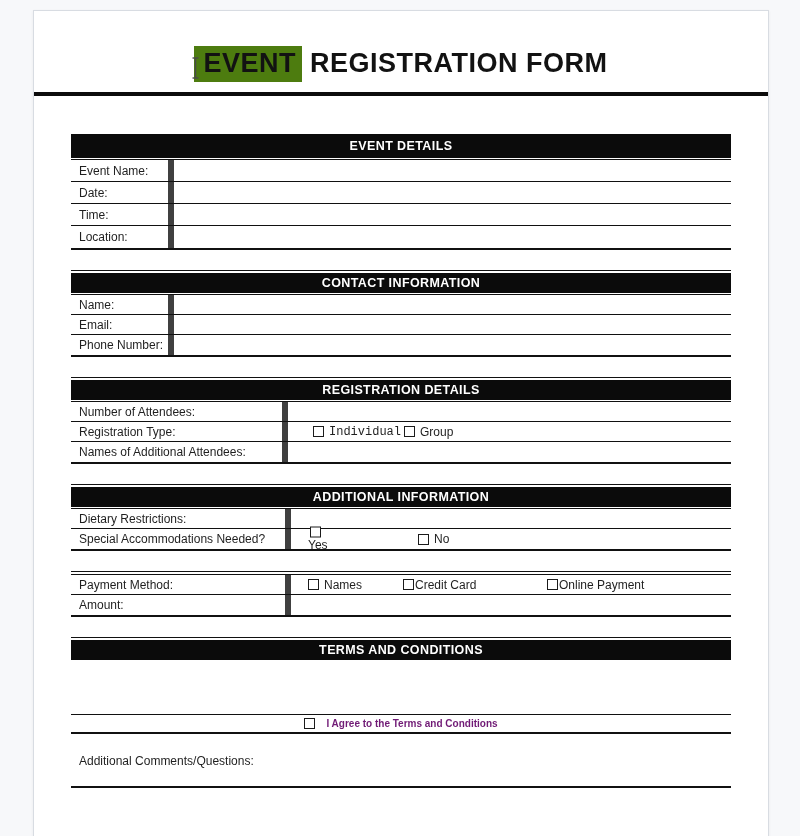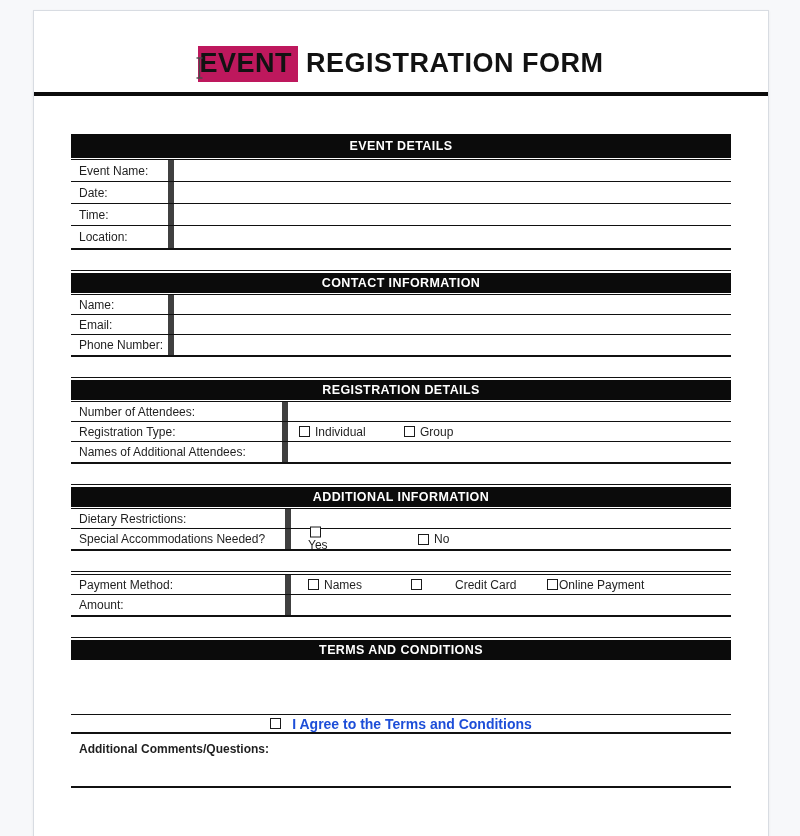--- a/index.html
+++ b/index.html
@@ -22,22 +22,22 @@
     margin-top: 33px;
     text-align: center;
     font-size: 27px;
     font-weight: 600;
     letter-spacing: 0.5px;
     color: #121212;
     line-height: 39px;
     white-space: nowrap;
   }
   .title .sel {
-    background: #be185d;
-    padding: 2px 6px 4px 1px;
+    background: #4d7c0f;
+    padding: 2px 6px 4px 9px;
     position: relative;
   }
   .ibeam {
     position: absolute;
     left: -3px; top: 50%;
     transform: translateY(-50%);
     width: 9px; height: 24px;
     display: inline-block;
   }
   .title-divider {
@@ -90,46 +90,45 @@
     white-space: nowrap;
   }
   .cbx {
     width: 11px; height: 11px;
     border: 1.5px solid #1b1b1b;
     display: inline-block;
     margin-right: 5px;
     background: #fff;
   }
   .opt.tight .cbx { margin-right: 1px; }
-  .s2 .opt1 { left: 11px; }
+  .s2 .opt1 { left: 25px; font-family: Liberation Mono, monospace; }
   .s2 .opt2 { left: 116px; }
   .s3 .opt1 { left: 17px; flex-direction: column; }
   .s3 .opt2 { left: 127px; }
   .s4 .opt1 { left: 17px; }
-  .s4 .opt2 { left: 120px; gap: 32px; }
+  .s4 .opt2 { left: 112px; }
   .s4 .opt3 { left: 256px; }
   
   .terms-box { height: 55px; border-bottom: 1px solid #111; }
   .agree-row {
     height: 19px;
     border-bottom: 2px solid #111;
     display: flex;
     align-items: center;
     justify-content: center;
-    font-size: 14px;
+    font-size: 10px;
     font-weight: bold;
-    color: #1d4ed8;
+    color: #701a75;
   }
   .agree-row .cbx { margin-right: 11px; }
   .comments-row {
     height: 52px;
     font-size: 12px;
     color: #1f1f1f;
-    padding: 8px 0 0 8px;
-    font-weight: bold;
+    padding: 20px 0 0 8px;
   }
 </style>
 </head>
 <body>
 
 <div class="page">
 
   <div class="title">
     <span class="sel">
       <span class="ibeam">

